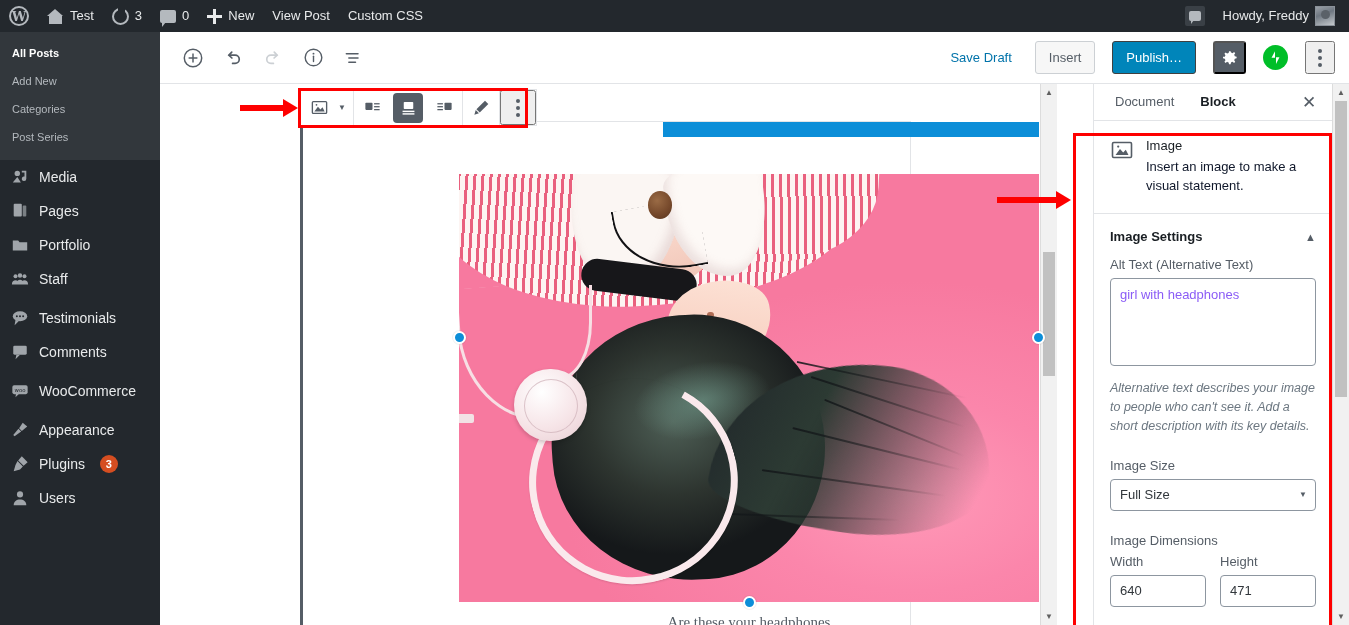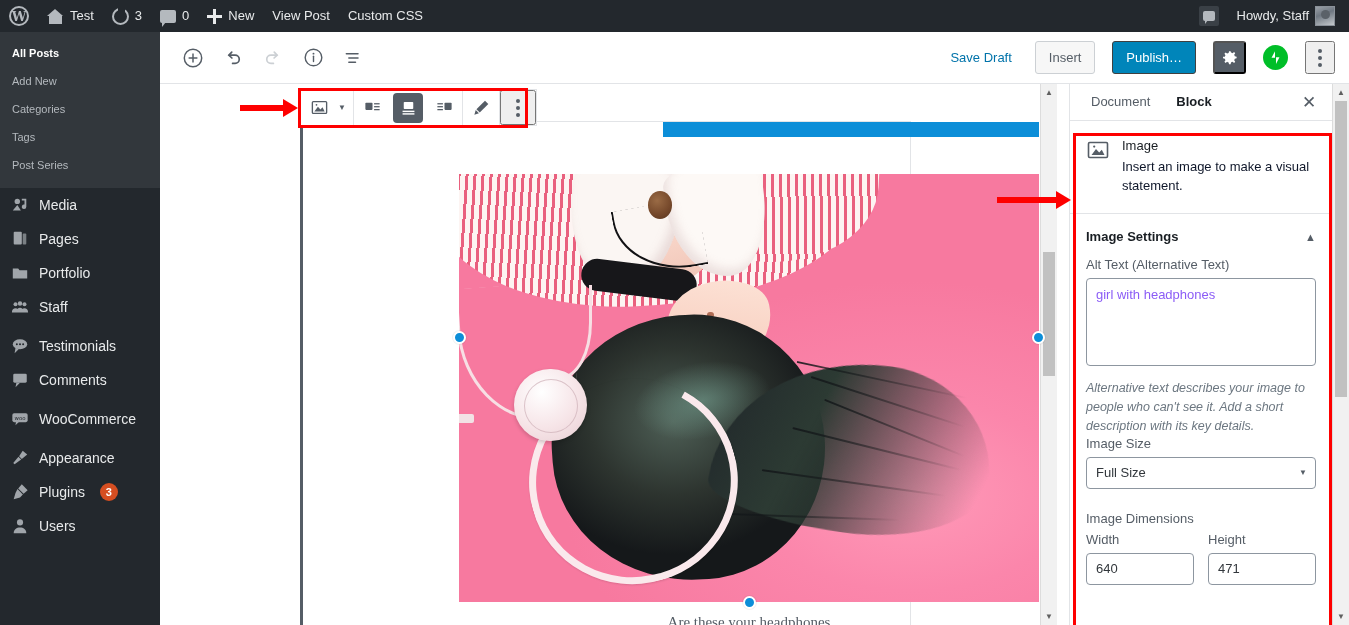--- a/index.html
+++ b/index.html
@@ -430,21 +430,21 @@
   .vscroll .arrow-up { top: 0; }
   .vscroll .arrow-down { bottom: 0; }
   .vscroll .thumb {
     position: absolute; left: 2px; width: 12px;
     background: #c1c1c1; border-radius: 0;
   }
 
   
   #settings {
     position: absolute; right: 17px; top: 84px;
-    width: 263px; height: 541px;
+    width: 239px; height: 541px;
     background: #fff; border-left: 1px solid #e2e4e7;
     overflow: hidden;
     z-index: 30;
   }
   #settings-tabs {
     display: flex; align-items: center;
     height: 37px; border-bottom: 1px solid #e2e4e7;
     padding: 0 8px; background: #fff;
   }
   .stab {
@@ -536,31 +536,30 @@
   <div class="ab-item">
     <span class="ab-label">Custom CSS</span>
   </div>
   <div class="ab-spacer"></div>
   <div class="ab-item">
     <span class="notif-box">
         <span class="comment-glyph"></span>
       </span>
   </div>
   <div class="ab-item" style="padding-right:14px">
-    <span class="ab-label">Howdy, Staff</span>
+    <span class="ab-label">Howdy, Freddy</span>
     <span class="avatar-sq"></span>
   </div>
 </div>
 
 <div id="adminmenu">
   <div class="submenu-wrap">
     <a class="submenu-item current">All Posts</a>
     <a class="submenu-item">Add New</a>
     <a class="submenu-item">Categories</a>
-    <a class="submenu-item">Tags</a>
     <a class="submenu-item">Post Series</a>
   </div>
 
   <div class="menu-item">
     <span class="menu-icon">
       <svg width="18" height="18" viewBox="0 0 20 20" fill="currentColor">
           <circle cx="7" cy="6" r="3"></circle>
           <path d="M2 16 L7 10 L11 16z"></path>
           <path d="M12 3h5v9a2.5 2.5 0 1 1-2-2.45V5h-3z"></path>
         </svg>
@@ -859,21 +858,21 @@
   <div class="panel-head">
     <span>Image Settings</span>
     <span class="chev">▲</span>
   </div>
 
   <div class="panel-body">
     <label class="field-label">Alt Text (Alternative Text)</label>
     <textarea class="ta" style="">girl with headphones</textarea>
     <div class="help">Alternative text describes your image to people who can't see it. Add a short description with its key details.</div>
 
-    <label class="field-label" style="">Image Size</label>
+    <label class="field-label" style="margin-top:22px">Image Size</label>
     <div class="sel-wrap">
       <div class="sel">Full Size</div>
       <span class="sel-caret">▼</span>
     </div>
 
     <label class="field-label" style="margin-top:22px">Image Dimensions</label>
     <div class="dims">
       <div class="dim-col">
         <label class="field-label">Width</label>
         <div class="num-input">640</div>

